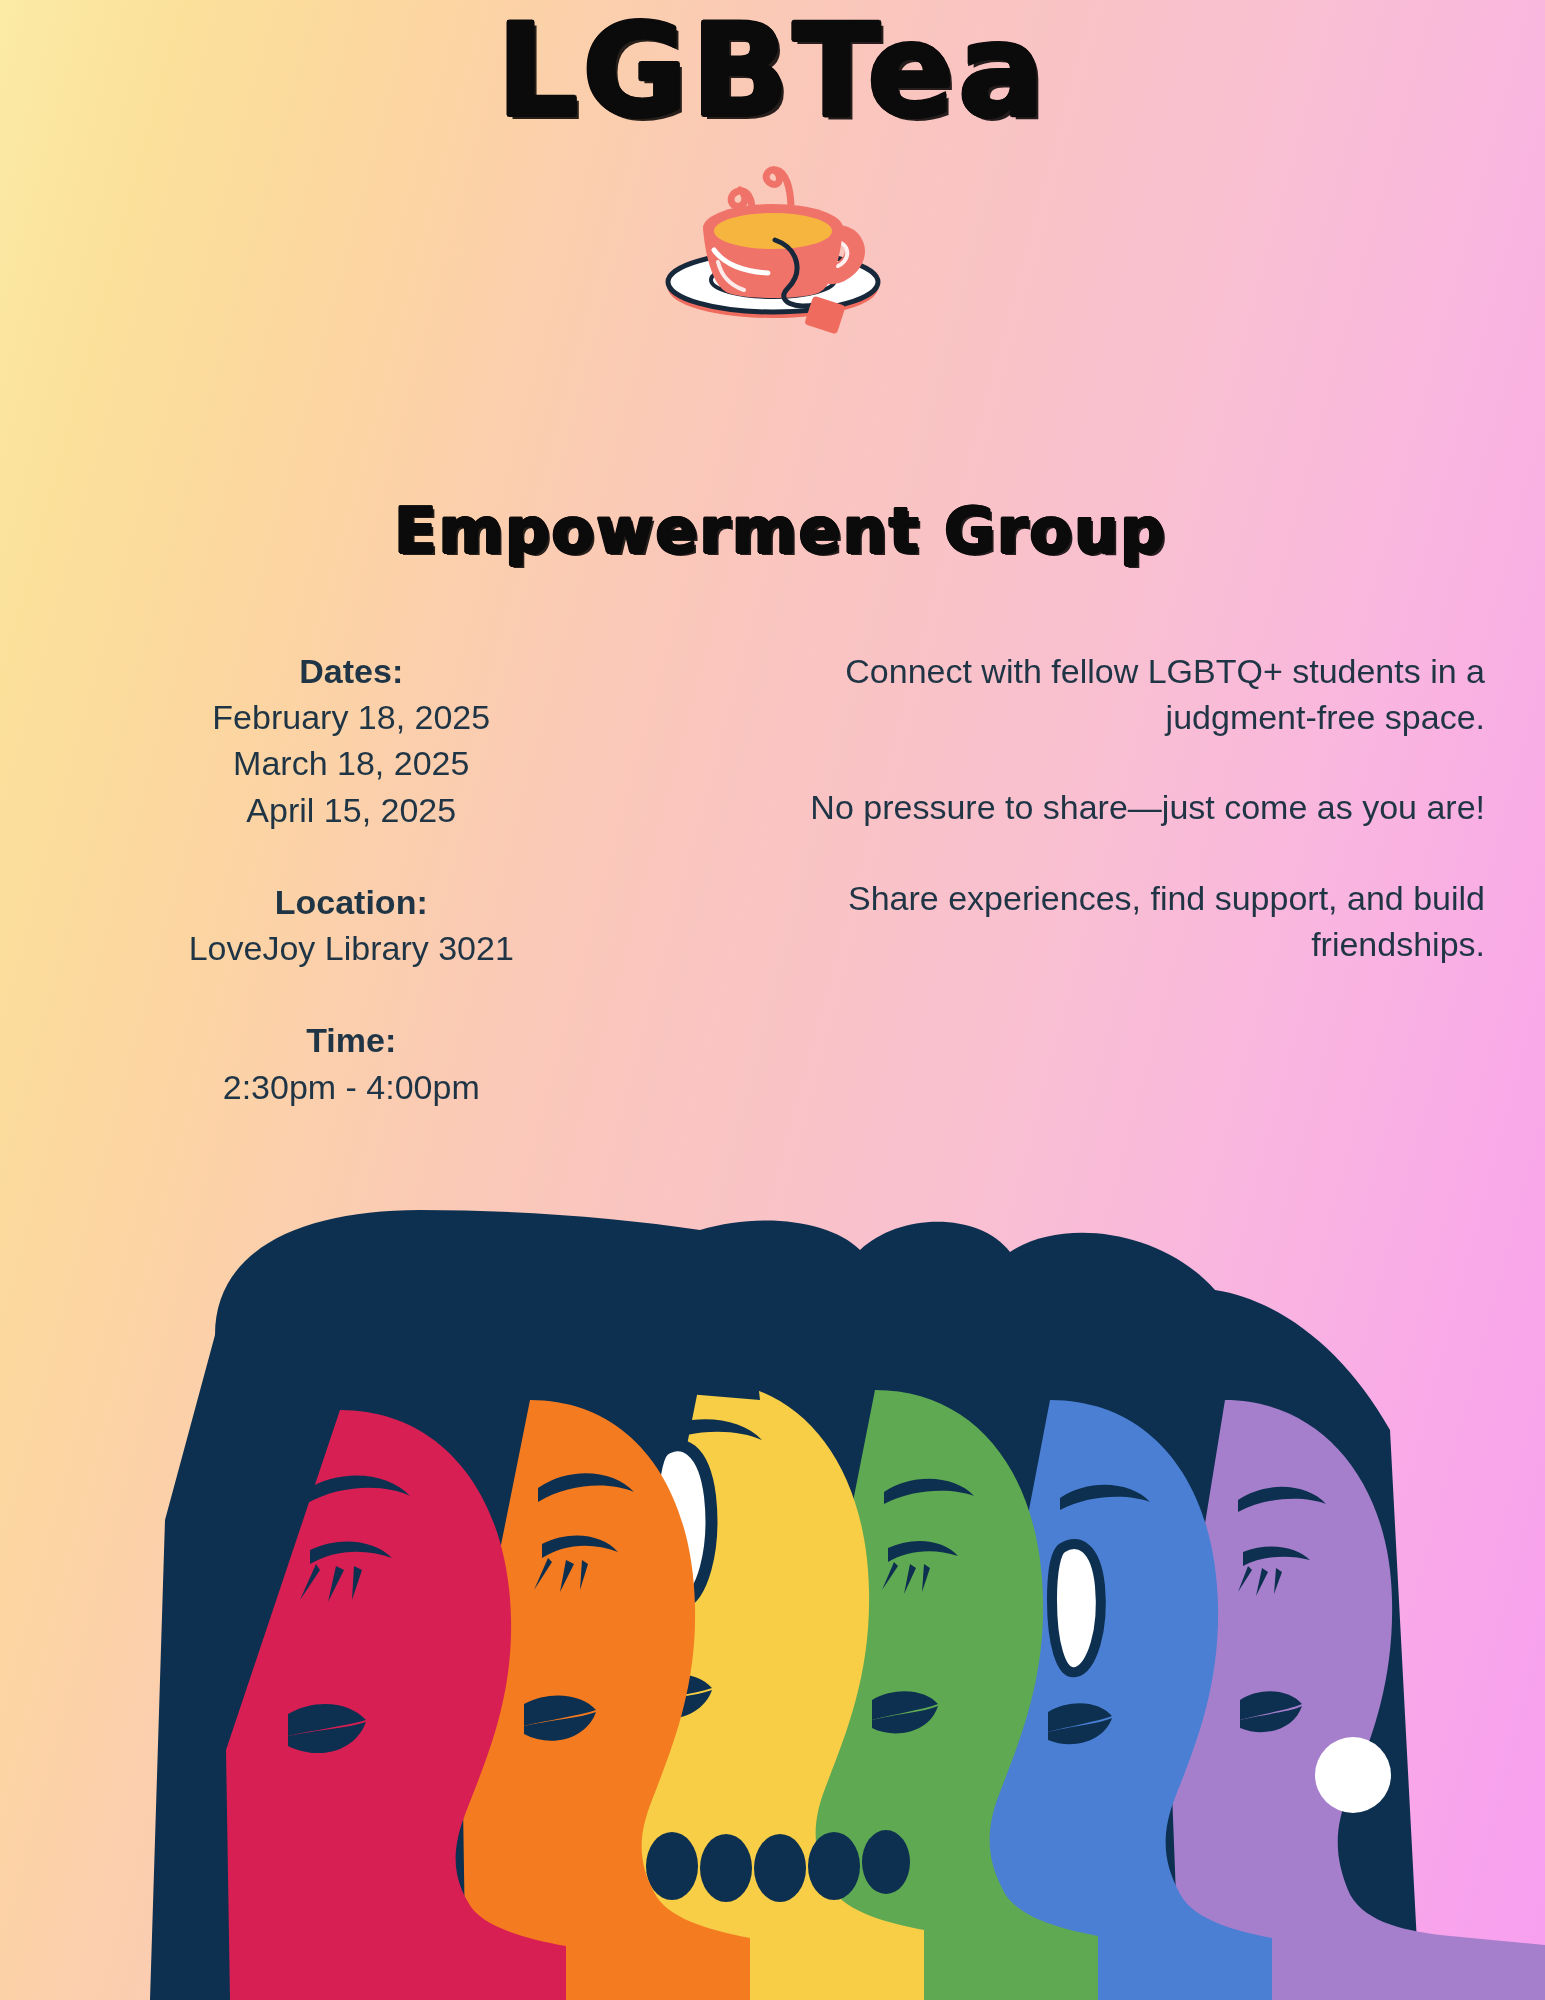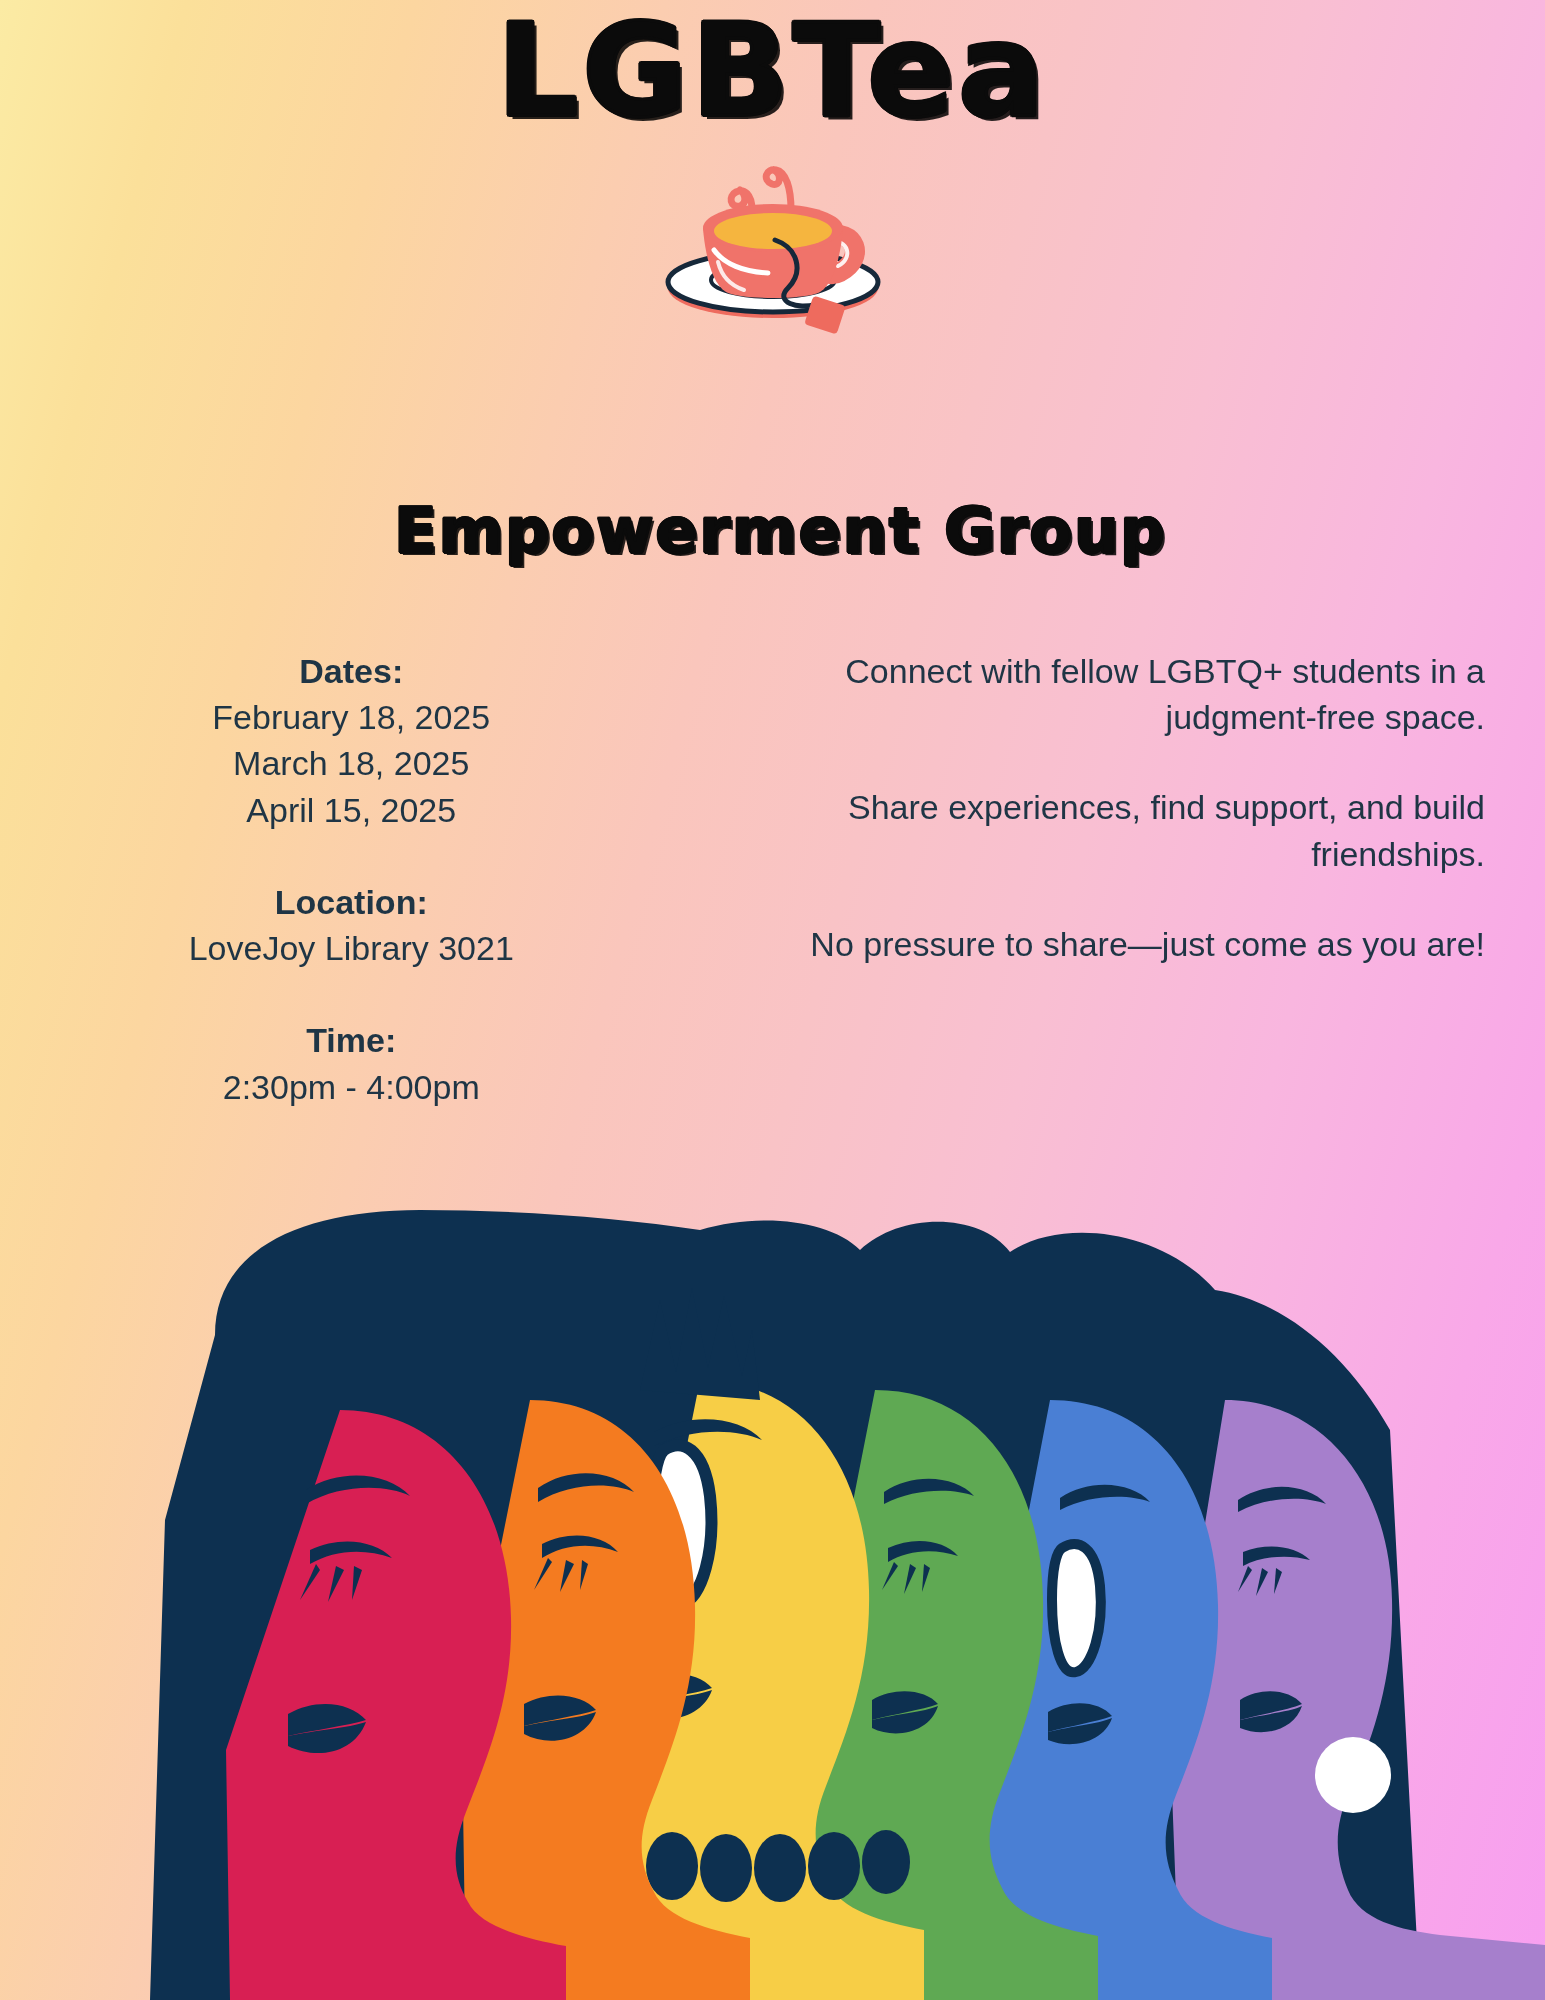--- a/index.html
+++ b/index.html
@@ -179,22 +179,22 @@
 
       <div class="group">
         <div class="lbl">Time:</div>
         <div class="val">2:30pm - 4:00pm</div>
       </div>
 
     </div>
 
     <div class="col col-right">
       <div class="para">Connect with fellow LGBTQ+ students in a judgment-free space.</div>
+      <div class="para">No pressure to share—just come as you are!</div>
       <div class="para">Share experiences, find support, and build friendships.</div>
-      <div class="para">No pressure to share—just come as you are!</div>
     </div>
 
   </div>
 
   <div class="contact">
     <div>For additional information contact:</div>
     <div>Lisa Lilek (liwood@siue.edu)</div>
     <div>Sara Beiermann (sabeier@siue.edu)</div>
   </div>
 

